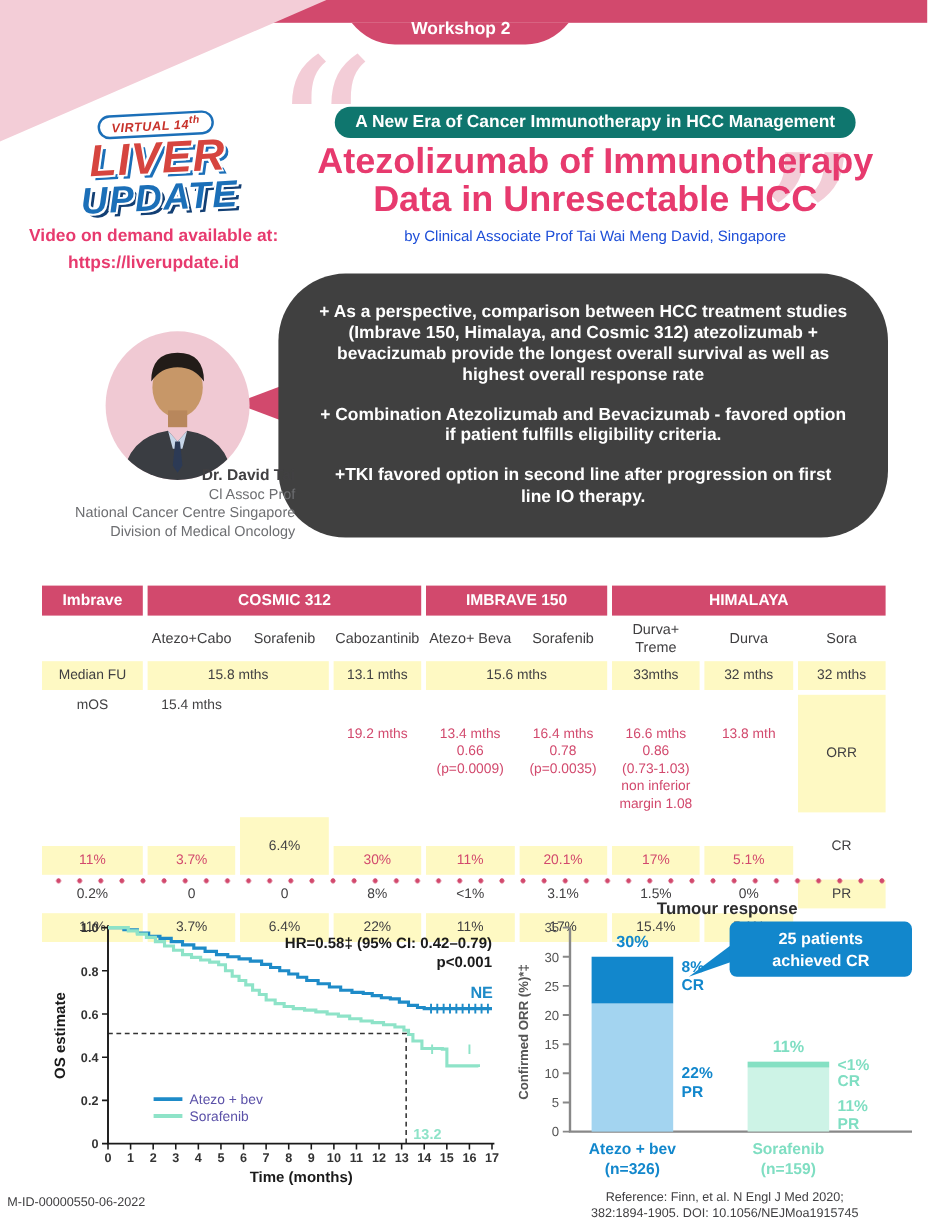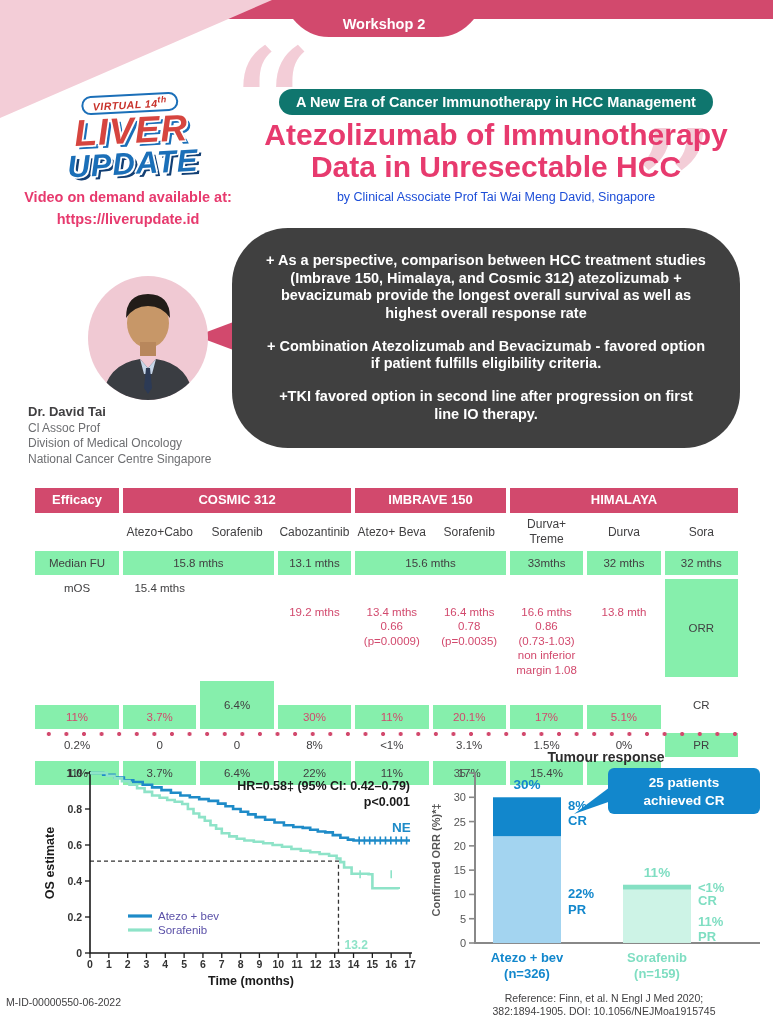--- a/index.html
+++ b/index.html
@@ -37,31 +37,31 @@
   #bubble{left:232px;top:228px;width:508px;min-height:214px;background:#404040;border-radius:56px;
       color:#fff;font-weight:bold;font-size:14.5px;line-height:1.22;text-align:center;
       padding:24px 34px;box-sizing:border-box;}
   #bubble p{margin:0 0 15px 0;}
   #bubble p:last-child{margin-bottom:0;}
   #bubble-tail{left:196px;top:321px;width:0;height:0;border-top:15px solid transparent;
       border-bottom:15px solid transparent;border-right:40px solid #D2496D;}
 
   
   #photo{left:88px;top:276px;width:120px;height:124px;border-radius:50%;background:#F0C9D3;overflow:hidden;}
-  #caption{left:28px;top:404px;width:218px;text-align:left;font-size:12px;color:#6D6E71;line-height:1.3;}
+  #caption{left:28px;top:388px;width:218px;text-align:right;font-size:12px;color:#6D6E71;line-height:1.3;}
   #caption .nm{font-size:13px;font-weight:bold;color:#414042;}
 
   
   #efficacy-table{left:35px;top:488px;width:703px;display:grid;
       grid-template-columns:84px repeat(8,1fr);gap:4px;}
   .cell{display:flex;align-items:center;justify-content:center;text-align:center;
       font-size:11.5px;color:#414042;min-height:24px;white-space:pre-line;line-height:1.25;}
   .cell.th{background:#D2496D;color:#fff;font-weight:bold;font-size:13px;min-height:25px;}
   .cell.sub{font-size:12px;min-height:26px;}
-  .cell.shade{background:#86efac;}
+  .cell.shade{background:#fef9c3;}
   .cell.pinktext{color:#D2496D;margin-top:24px;}
   .cell.tall{align-items:flex-start;min-height:58px;padding-top:2px;}
 
   
   #dots{left:40px;top:731px;width:702px;height:6px;
       background-image:radial-gradient(circle,#D2496D 1.8px,transparent 2.3px);
       background-size:17.6px 6px;background-repeat:repeat-x;}
 
   
   #km-chart{left:40px;top:758px;}
@@ -116,26 +116,26 @@
       <path d="M38 42 Q38 18 60 18 Q82 18 82 42 Q74 30 60 30 Q46 30 38 42 Z" fill="#221C18"></path>
       <rect x="52" y="66" width="16" height="14" fill="#B8875C"></rect>
       <path d="M14 124 Q18 88 52 83 L60 92 L68 83 Q102 88 106 124 Z" fill="#3A3D42"></path>
       <path d="M52 83 L60 92 L68 83 L64 98 L56 98 Z" fill="#C7D6E8"></path>
       <path d="M58 92 L62 92 L64 112 L60 118 L56 112 Z" fill="#2C3A55"></path>
     </svg>
   </div>
   <div id="caption" class="abs">
     <div class="nm">Dr. David Tai</div>
     <div>Cl Assoc Prof</div>
+    <div>National Cancer Centre Singapore</div>
     <div>Division of Medical Oncology</div>
-    <div>National Cancer Centre Singapore</div>
   </div>
 
   <div id="efficacy-table" class="abs">
-      <div class="cell th">Efficacy</div>
+      <div class="cell th">Imbrave</div>
       <div class="cell th" style="grid-column: span 3;">COSMIC 312</div>
       <div class="cell th" style="grid-column: span 2;">IMBRAVE 150</div>
       <div class="cell th" style="grid-column: span 3;">HIMALAYA</div>
       <div class="cell sub"></div>
       <div class="cell sub">Atezo+Cabo</div>
       <div class="cell sub">Sorafenib</div>
       <div class="cell sub">Cabozantinib</div>
       <div class="cell sub">Atezo+ Beva</div>
       <div class="cell sub">Sorafenib</div>
       <div class="cell sub">Durva+ Treme</div>

